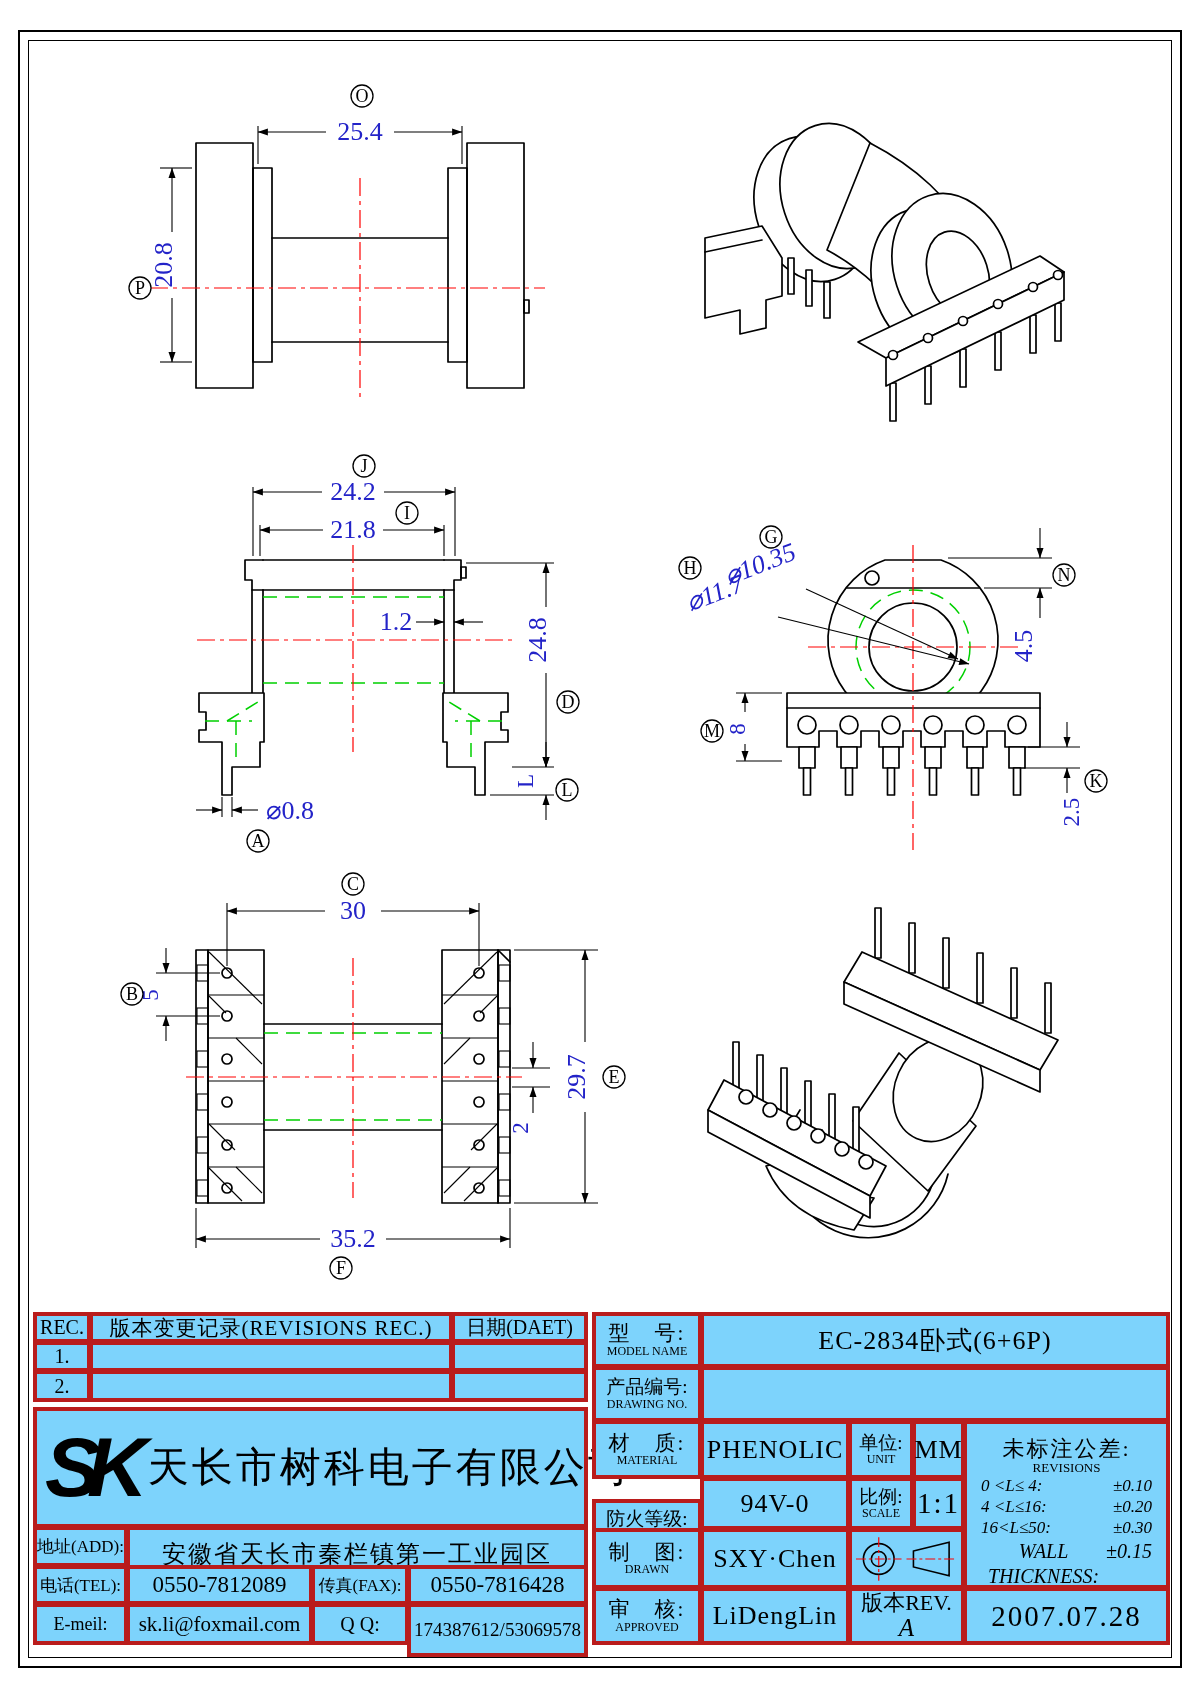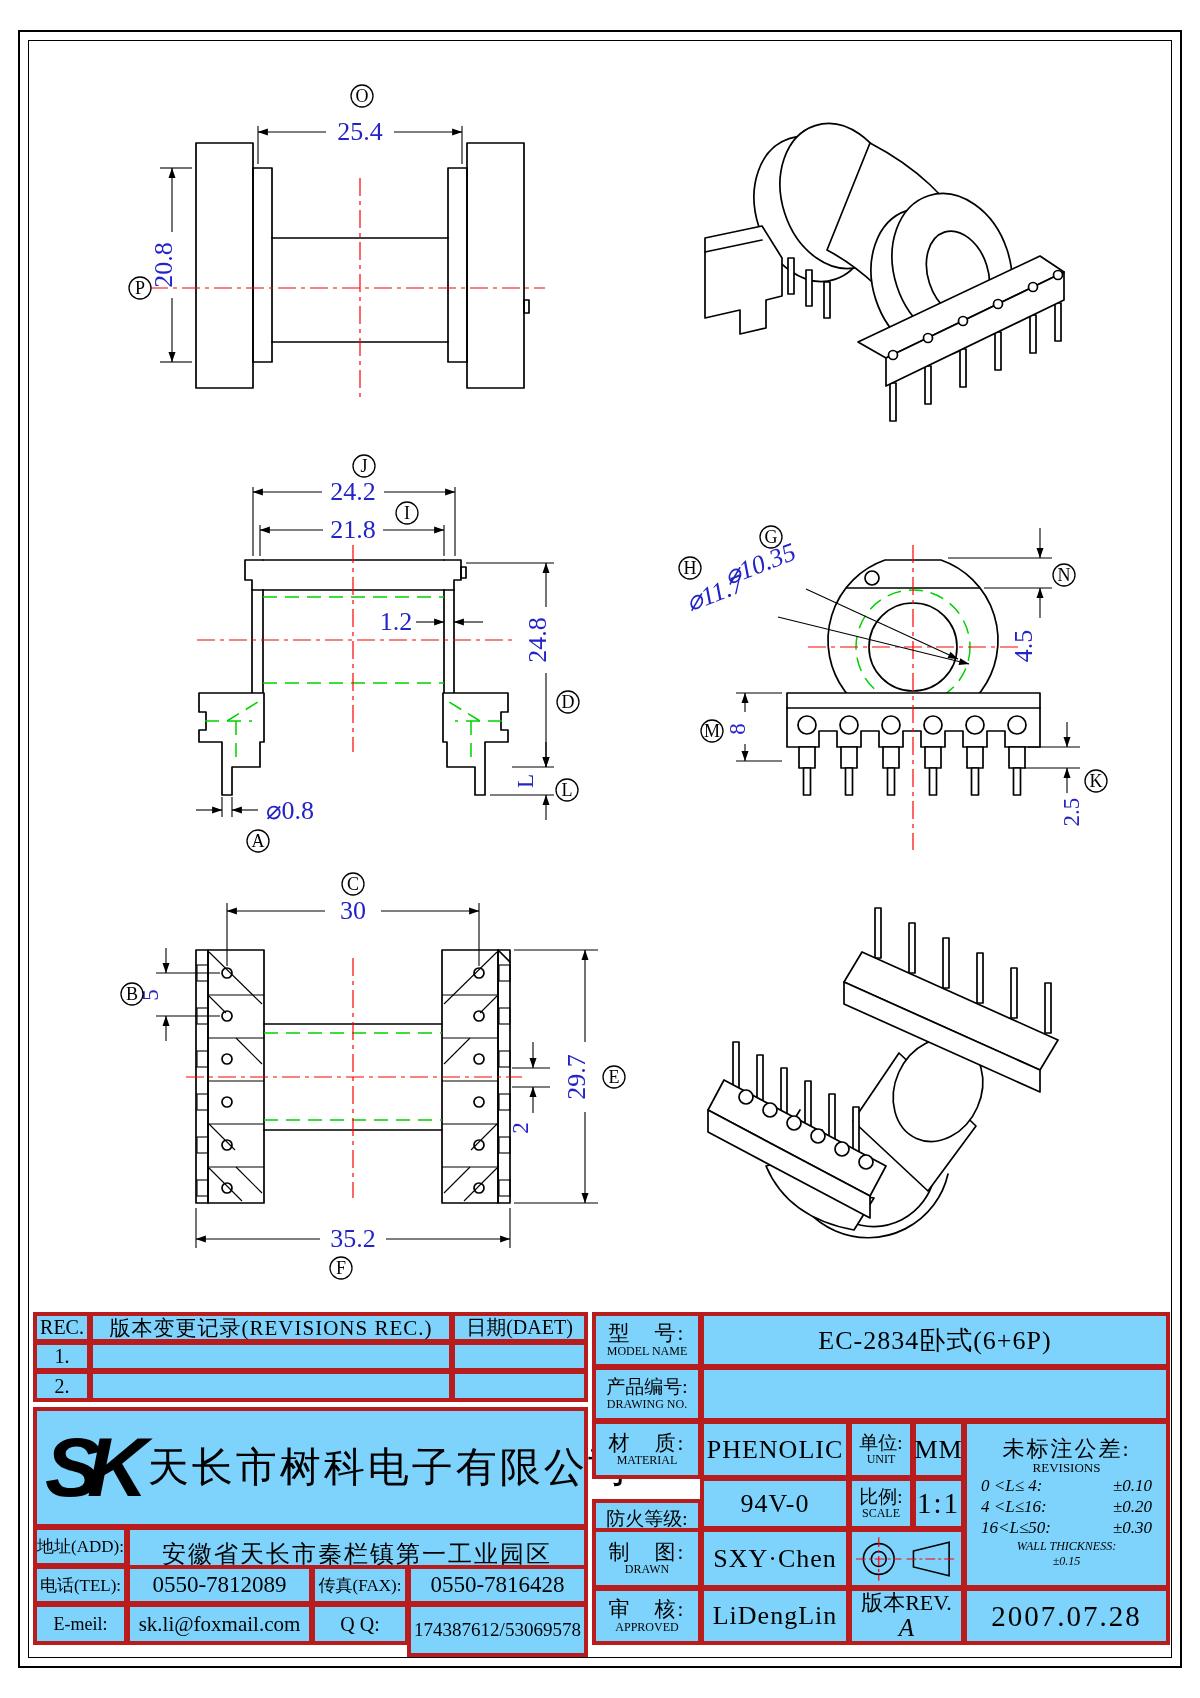--- a/index.html
+++ b/index.html
@@ -534,17 +534,17 @@
     <span>±0.10</span>
   </div>
   <div class="tolrow">
     <span>4 &lt;L≤16:</span>
     <span>±0.20</span>
   </div>
   <div class="tolrow">
     <span>16&lt;L≤50:</span>
     <span>±0.30</span>
   </div>
-  <div class="tolrow" style="font-size:12px;flex-direction:column;">
+  <div class="tolrow" style="font-size:20px;">
     <span>WALL THICKNESS:</span>
     <span>±0.15</span>
   </div>
 </div>
 
 </body></html>

